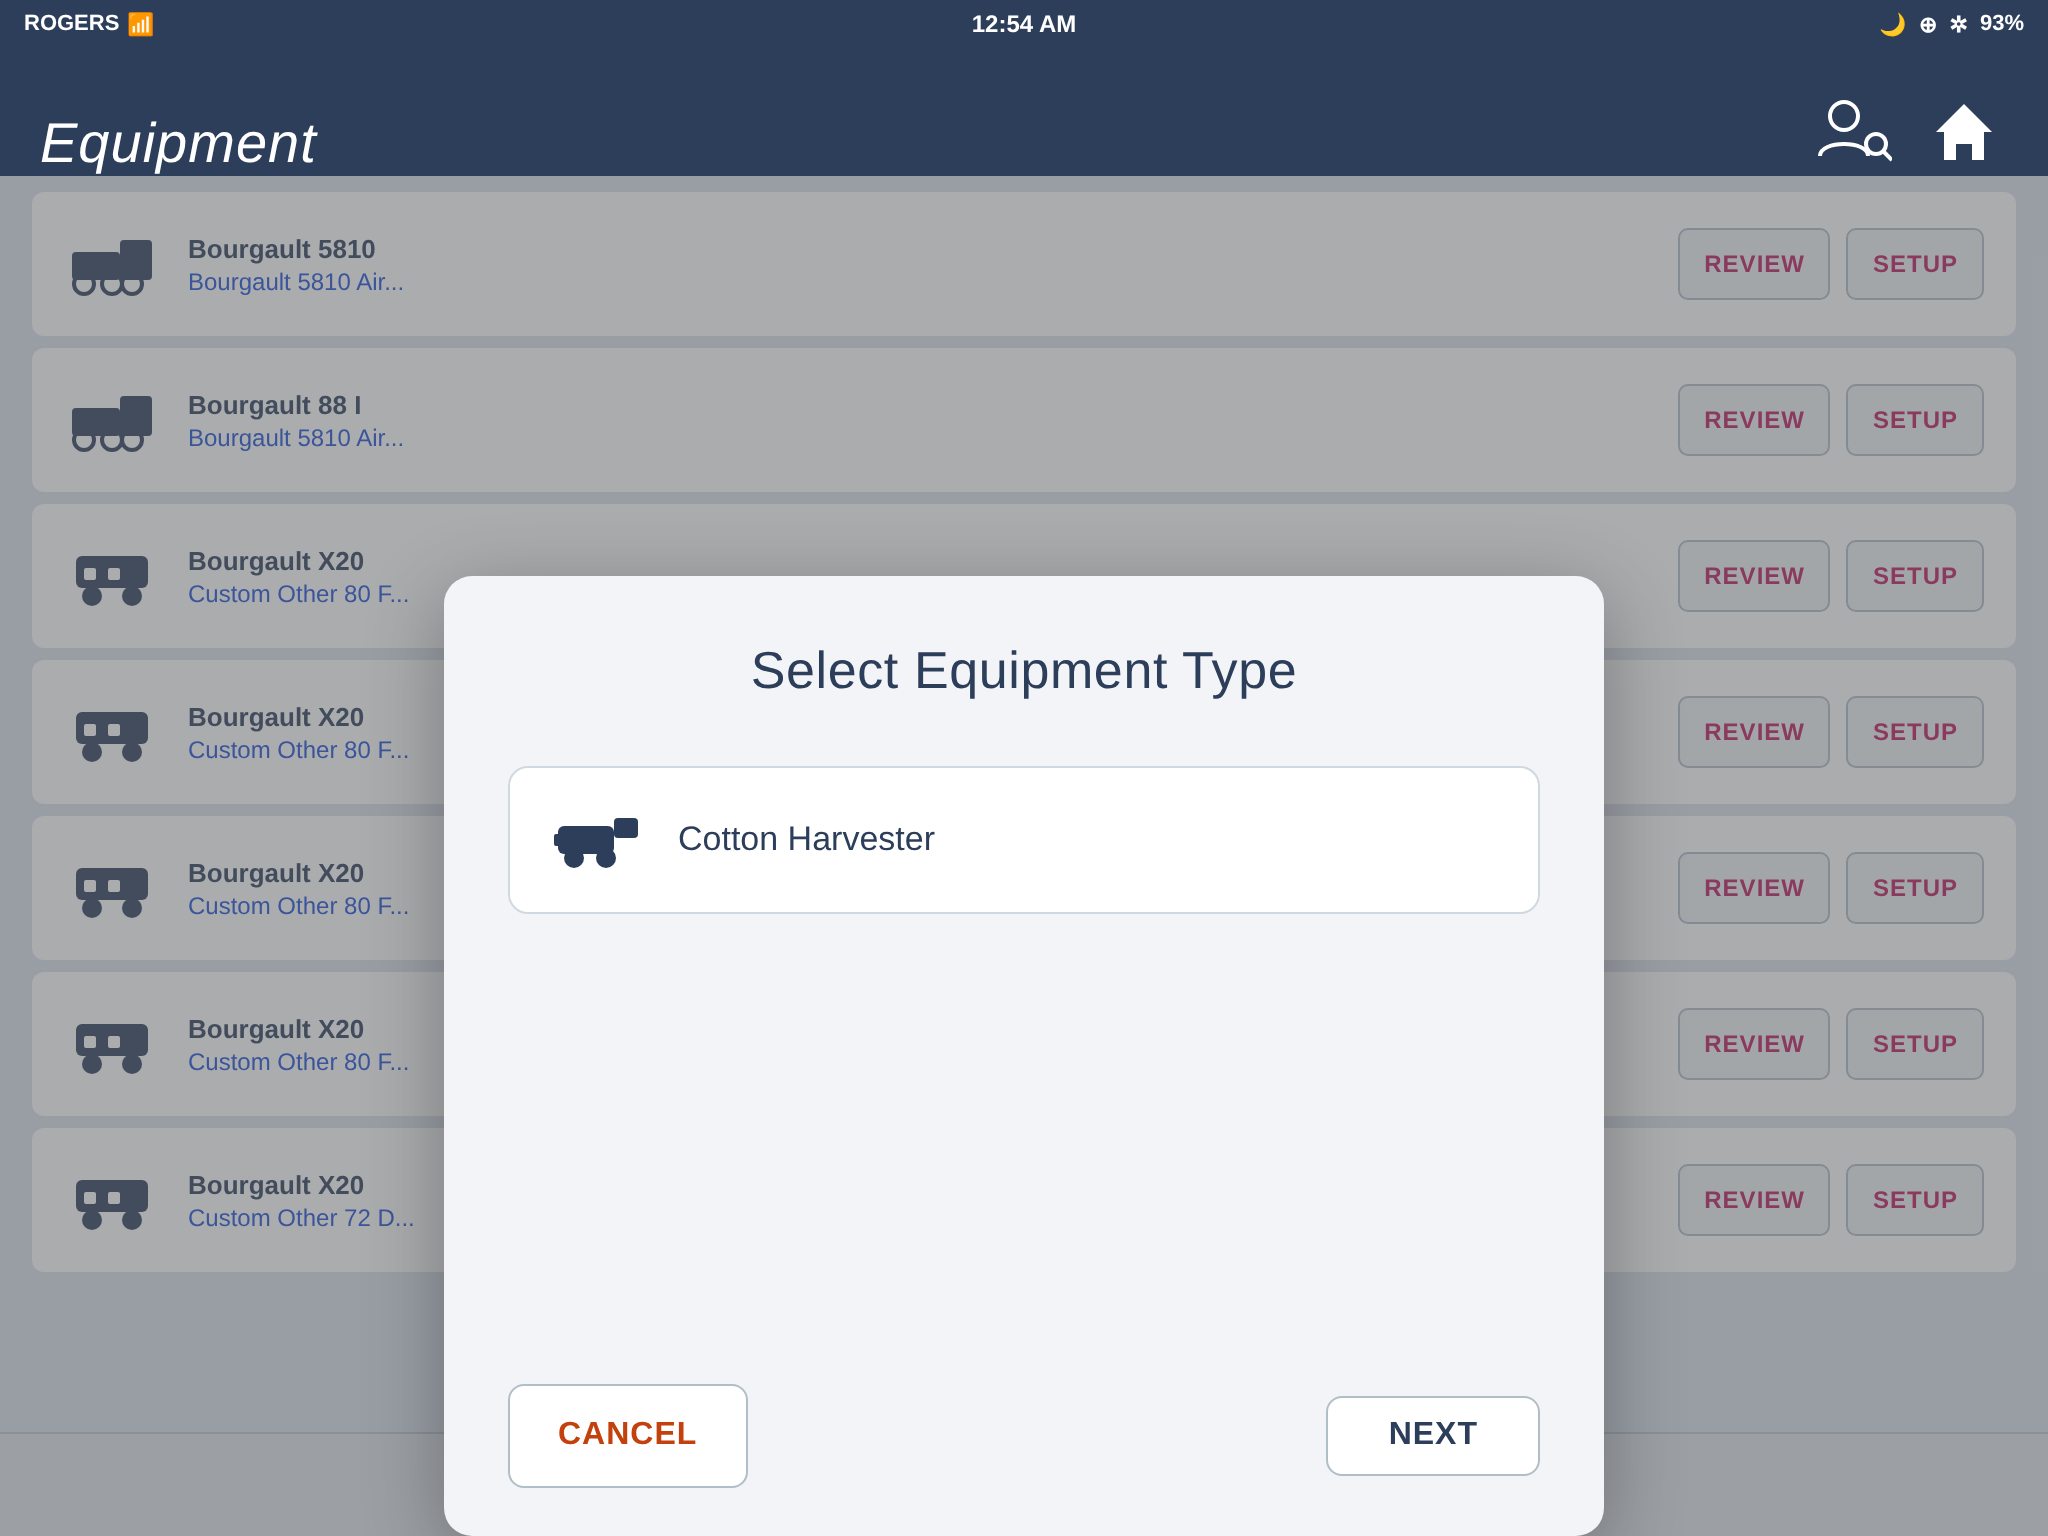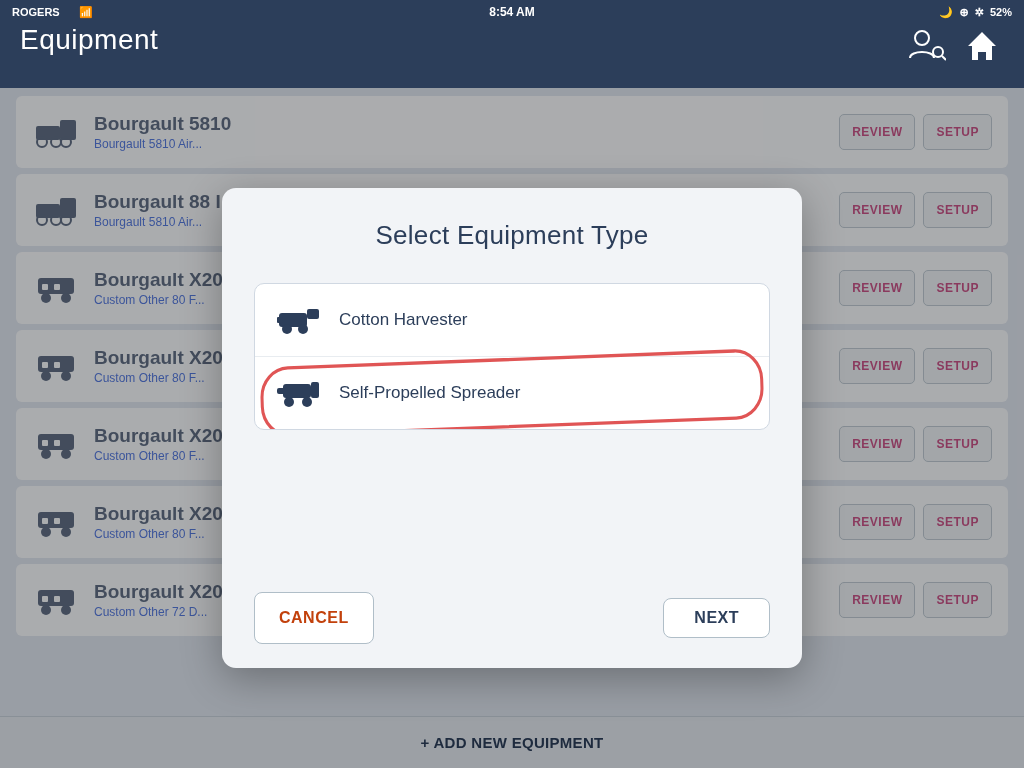--- a/index.html
+++ b/index.html
@@ -18,32 +18,33 @@
       background: #2c3e5a;
       color: white;
       height: 24px;
       display: flex;
       align-items: center;
       justify-content: space-between;
       padding: 0 12px;
       font-size: 11px;
       font-weight: 600;
     }
-    .status-left { display: flex; align-items: center; gap: 20px; }
+    .status-left { display: flex; align-items: center; gap: 4px; }
     .status-center { position: absolute; left: 50%; transform: translateX(-50%); font-weight: 600; font-size: 12px; color: white; }
     .status-right { display: flex; align-items: center; gap: 6px; font-size: 11px; }
 
     
     .header {
       background: #2c3e5a;
       height: 64px;
       display: flex;
-      align-items: flex-start;
+      align-items: flex-end;
       justify-content: space-between;
       padding: 0 20px;
+      font-style: italic;
     }
     .header-title {
       color: white;
       font-size: 28px;
       font-weight: 300;
       letter-spacing: 0.5px;
     }
     .header-icons {
       display: flex;
       gap: 12px;
@@ -93,21 +94,21 @@
       align-items: center;
       justify-content: center;
       color: #2c3e5a;
       font-size: 28px;
     }
 
     .equipment-info {
       flex: 1;
     }
     .equipment-name {
-      font-size: 19px;
+      font-size: 13px;
       font-weight: 600;
       color: #2c3e5a;
     }
     .equipment-sub {
       font-size: 12px;
       color: #1d4ed8;
       margin-top: 2px;
     }
 
     .equipment-buttons {
@@ -151,21 +152,21 @@
       cursor: pointer;
       letter-spacing: 0.3px;
     }
 
     
     .modal-overlay {
       position: absolute;
       top: 0; left: 0; right: 0; bottom: 0;
       background: rgba(0,0,0,0.3);
       display: flex;
-      align-items: center;
+      align-items: flex-end;
       justify-content: center;
       z-index: 100;
     }
 
     .modal {
       background: #f2f4f7;
       border-radius: 14px;
       width: 580px;
       min-height: 480px;
       display: flex;
@@ -276,26 +277,26 @@
     }
   </style>
 </head>
 <body>
 
 <div class="status-bar">
   <div class="status-left">
     <span>ROGERS</span>
     <span>📶</span>
   </div>
-  <div class="status-center">8:54 AM</div>
+  <div class="status-center">12:54 AM</div>
   <div class="status-right">
     <span>🌙</span>
     <span>⊕</span>
     <span>✲</span>
-    <span>52%</span>
+    <span>93%</span>
   </div>
 </div>
 
 <div class="header">
   <h1 class="header-title">Equipment</h1>
   <div class="header-icons">
     <div class="header-icon-btn">
       <svg width="40" height="36" viewBox="0 0 40 36" fill="white">
         <circle cx="16" cy="10" r="7" stroke="white" stroke-width="2" fill="none"></circle>
         <path d="M4 30 C4 22 28 22 28 30" stroke="white" stroke-width="2" fill="none"></path>
@@ -477,32 +478,20 @@
                 <rect x="2" y="8" width="28" height="14" rx="3"></rect>
                 <rect x="30" y="4" width="12" height="10" rx="2"></rect>
                 <circle cx="10" cy="24" r="5"></circle>
                 <circle cx="26" cy="24" r="5"></circle>
                 <rect x="0" y="12" width="6" height="6" rx="1"></rect>
               </svg>
             </div>
             <span class="type-label">Cotton Harvester</span>
           </div>
 
-          <div class="type-item highlighted">
-            <div class="type-icon">
-              <svg width="44" height="30" viewBox="0 0 44 30" fill="#2c3e5a">
-                <rect x="6" y="6" width="28" height="14" rx="3"></rect>
-                <rect x="0" y="10" width="8" height="6" rx="2"></rect>
-                <circle cx="12" cy="24" r="5"></circle>
-                <circle cx="30" cy="24" r="5"></circle>
-                <rect x="34" y="4" width="8" height="16" rx="2"></rect>
-              </svg>
-            </div>
-            <span class="type-label">Self-Propelled Spreader</span>
-          </div>
 
 
         </div>
       </div>
 
       <div class="modal-footer">
         <button class="btn-cancel">CANCEL</button>
         <button class="btn-next">NEXT</button>
       </div>
 

